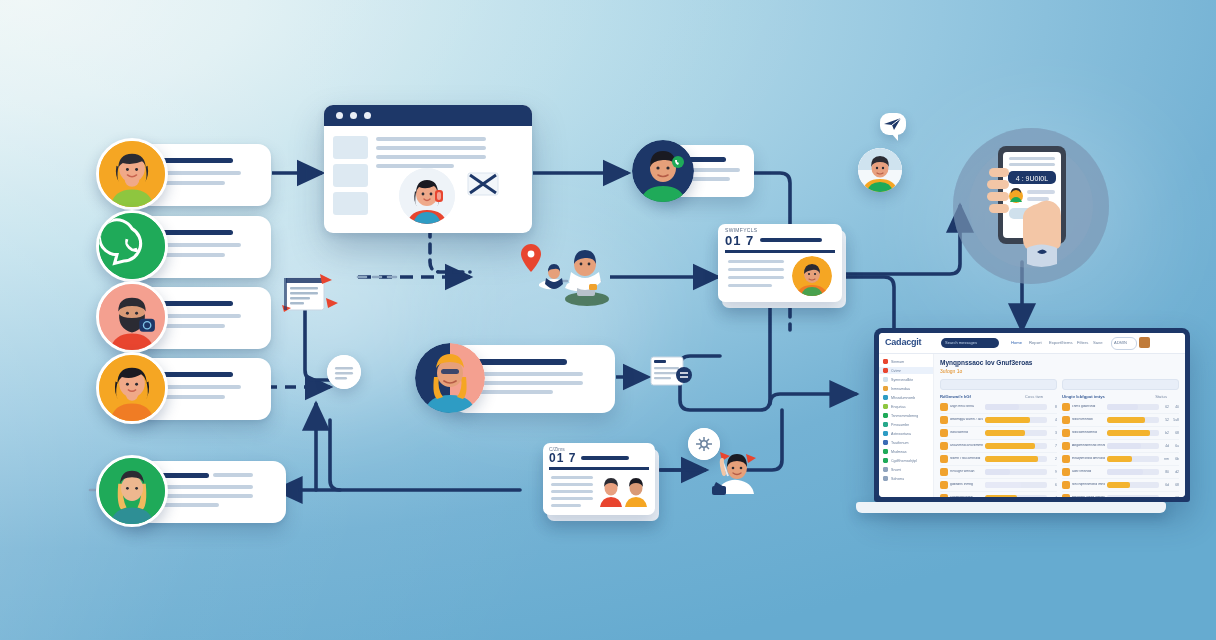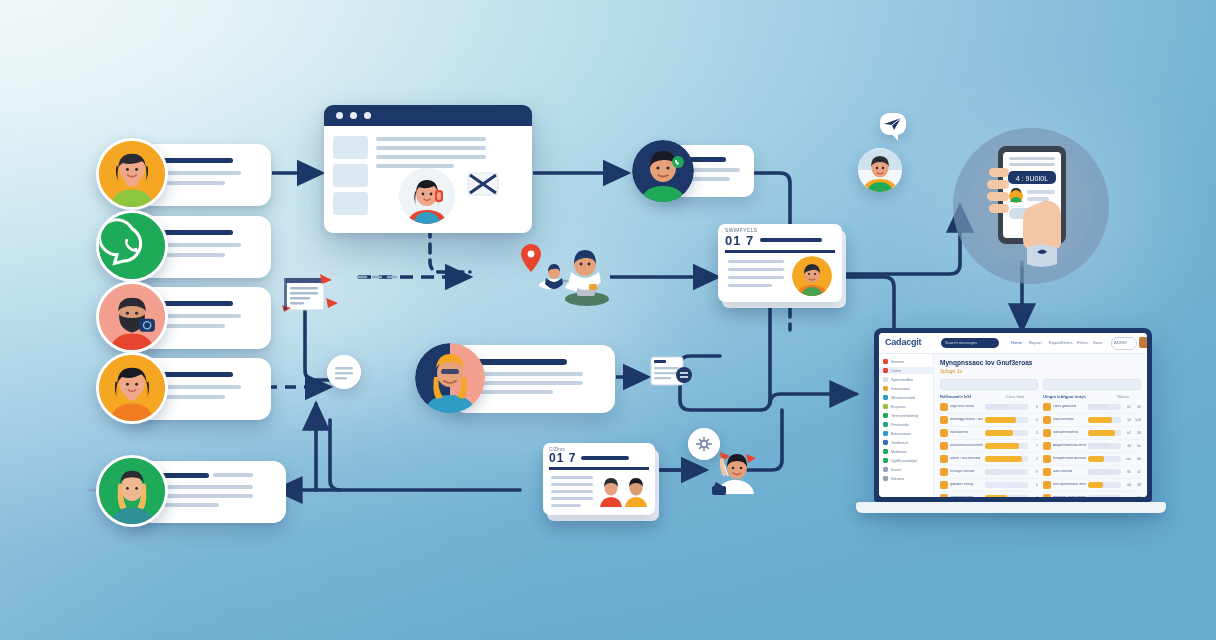--- a/index.html
+++ b/index.html
@@ -483,21 +483,21 @@
         <rect x="34" y="64" width="22" height="9" rx="4.5"></rect>
         <rect x="36" y="76" width="20" height="9" rx="4.5"></rect>
         <path d="M84,76 q8,-6 16,-2 q8,4 8,14 l0,26 q0,8 -10,8 l-18,0 q-10,0 -10,-10 l0,-22 q0,-10 14,-14 Z"></path>
       </g>
       <path d="M74,120 q14,-7 30,0 l0,16 q-16,6 -30,0 Z" fill="#cbd8e8"></path>
       <path d="M84,124 q6,-5 10,0 q-5,4 -10,0 Z" fill="#1d3768"></path>
     </svg>
   </div>
 
   <div class="laptop" style="left:856px;top:328px;width:310px;height:190px;">
-    <div class="lap-screen" style="width:278px;height:174px;">
+    <div class="lap-screen" style="width:316px;height:174px;">
       <div class="lap-inner">
 
         <div style="position:relative;height:20px;border-bottom:1px solid #e6ebf3;background:#fff;">
           <div class="blurtxt" style="position:absolute;left:6px;top:4px;font-size:9px;font-weight:bold;color:#2b4c86;letter-spacing:-.2px;">Cadacgit</div>
           <div style="position:absolute;left:62px;top:5px;width:58px;height:10px;border-radius:5px;background:#1d3768;"></div>
           <div class="blurtxt" style="position:absolute;left:66px;top:7px;font-size:4px;color:#bed2ea;">Search messages</div>
           <div class="blurtxt" style="position:absolute;left:132px;top:7px;font-size:4.2px;color:#3a6bb5;">Home</div>
           <div class="blurtxt" style="position:absolute;left:150px;top:7px;font-size:4.2px;color:#6b7f9c;">Report</div>
           <div class="blurtxt" style="position:absolute;left:170px;top:7px;font-size:4.2px;color:#6b7f9c;">Export/Items</div>
           <div class="blurtxt" style="position:absolute;left:198px;top:7px;font-size:4.2px;color:#6b7f9c;">Filters</div>

